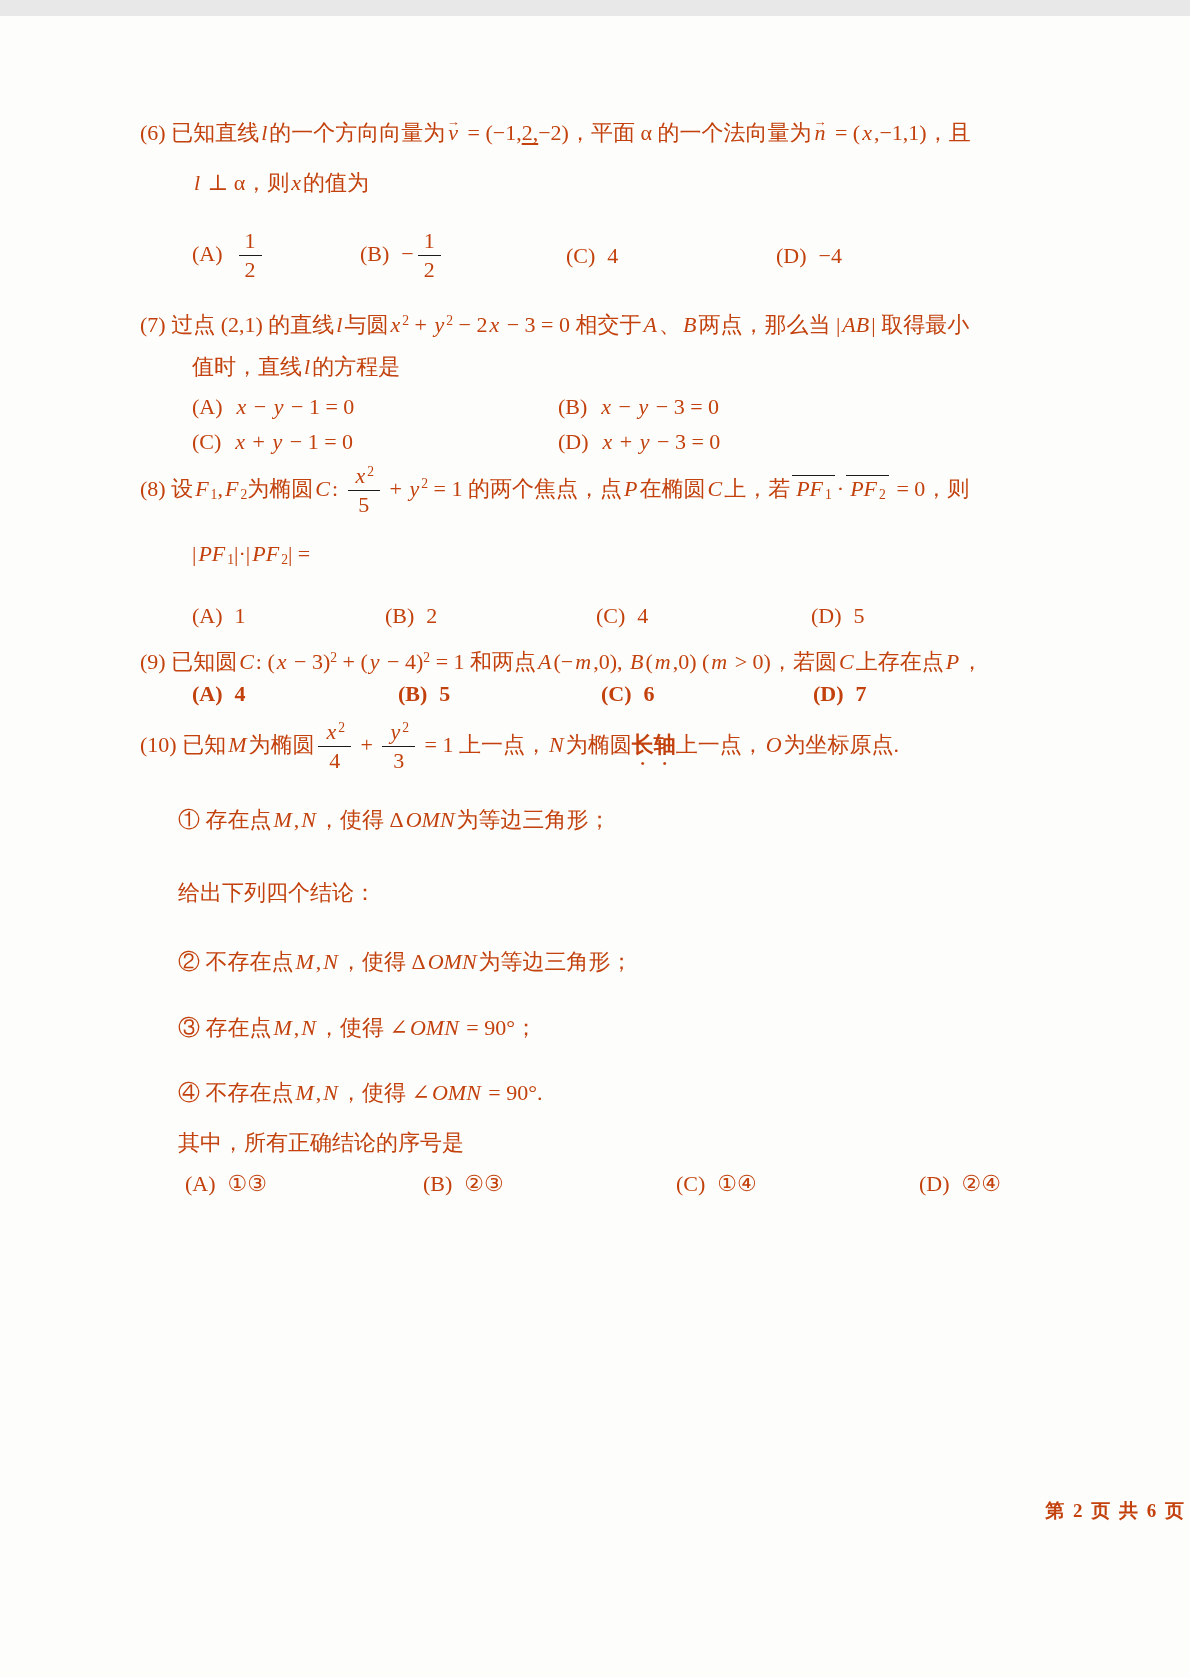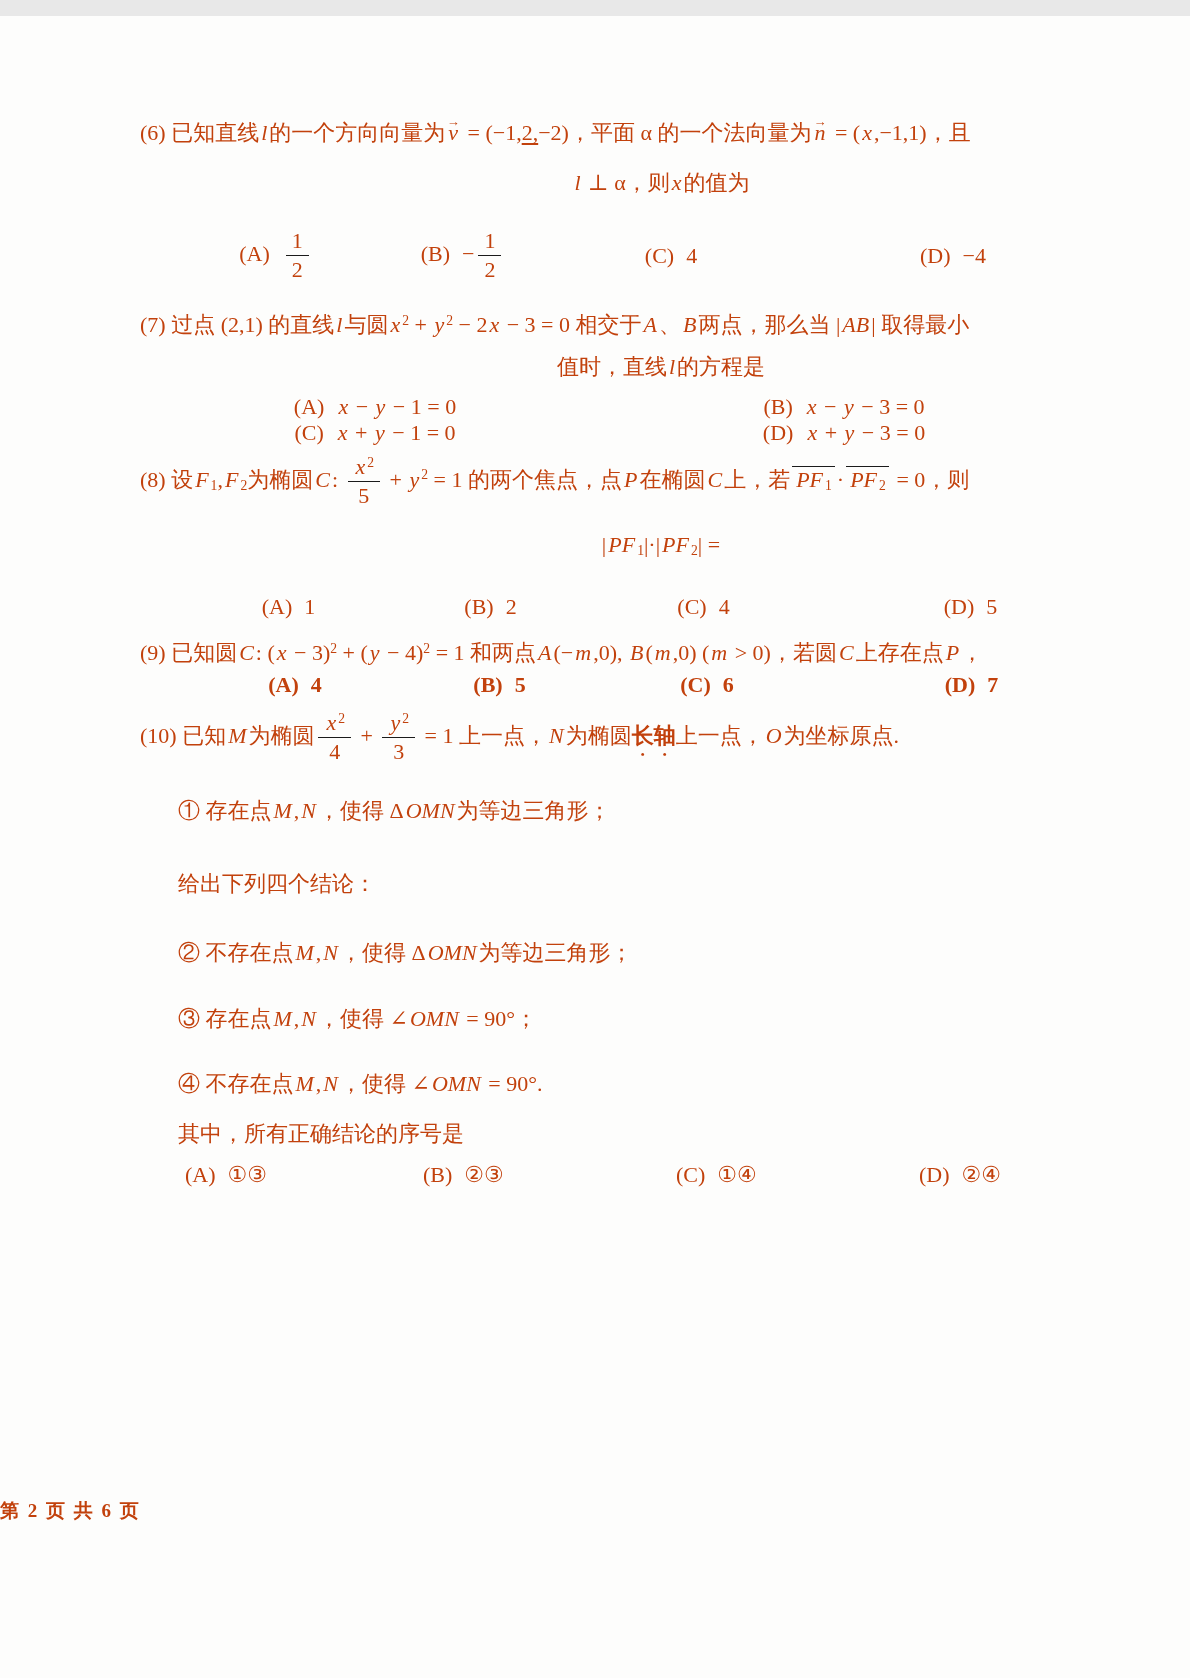--- a/index.html
+++ b/index.html
@@ -4,21 +4,21 @@
 <style>
   html,body{margin:0;padding:0;background:#e8e8e8;}
   .sheet{
     position:relative;width:1190px;height:1678px;margin:16px auto;
     background:#fdfdfc;color:#c2410c;overflow:hidden;
     font-family:"Liberation Serif","DejaVu Serif",serif;
     font-size:22px;
   }
   .content{position:absolute;left:140px;top:100px;width:990px;}
   .line{min-height:34px;line-height:34px;white-space:nowrap;}
-  .ind{margin-left:52px;text-align:center;}
+  .ind{margin-left:52px;}
   .ind2{margin-left:38px;}
   .ind3{margin-left:45px;}
   .it{font-style:italic;margin:0 2px;}
   .sp{font-size:0.62em;vertical-align:0.55em;line-height:0;}
   .sb{font-size:0.62em;vertical-align:-0.2em;line-height:0;}
   .unl{text-decoration:underline;text-underline-offset:3px;}
   .emph{
     font-weight:bold;
     -webkit-text-emphasis:filled dot;-webkit-text-emphasis-position:under right;
     text-emphasis:filled dot;text-emphasis-position:under right;
@@ -31,28 +31,28 @@
   .ovl{display:inline-block;border-top:1.6px solid #1b1b1b;line-height:1.05;
        padding:1px 3px 0 2px;margin:0 2px;}
   .frac{
     display:inline-flex;flex-direction:column;align-items:center;
     vertical-align:middle;margin:0 4px;line-height:1.2;
   }
   .frac .fnum{border-bottom:1.7px solid #1b1b1b;padding:0 6px 1px;}
   .frac .fden{padding-top:1px;}
   .opts{display:grid;align-items:center;}
   .opts-q6{grid-template-columns:168px 206px 210px auto;}
-  .opts-q7{grid-template-columns:366px auto;}
+  .opts-q7{grid-template-columns:366px auto;row-gap:9px;}
   .opts-q8{grid-template-columns:193px 211px 215px auto;}
   .opts-q9{grid-template-columns:206px 203px 212px auto;font-weight:bold;}
   .opts-q10{grid-template-columns:210px 225px 215px auto;gap:28px;}
   .opt{white-space:nowrap;}
   .olabel{margin-right:12px;}
   .footer{
-    position:absolute;left:0;right:4px;top:1482px;text-align:left;
+    position:absolute;left:0;right:4px;top:1482px;text-align:right;
     font-weight:bold;font-size:19px;letter-spacing:2px;
     font-family:"Liberation Serif","DejaVu Serif",serif;
   }
 </style>
 </head>
 <body>
 
 <div class="sheet">
   <div class="content">
 

